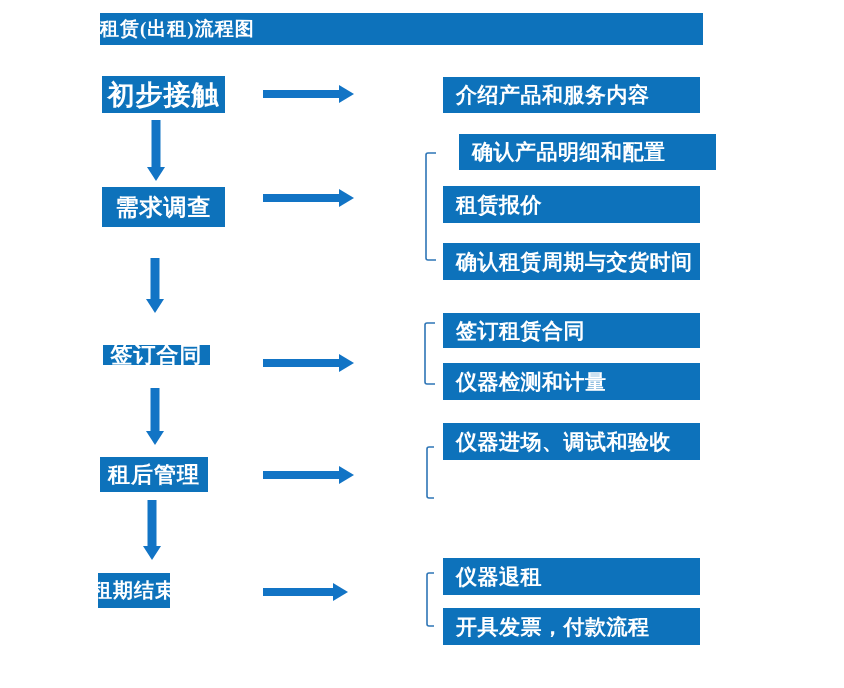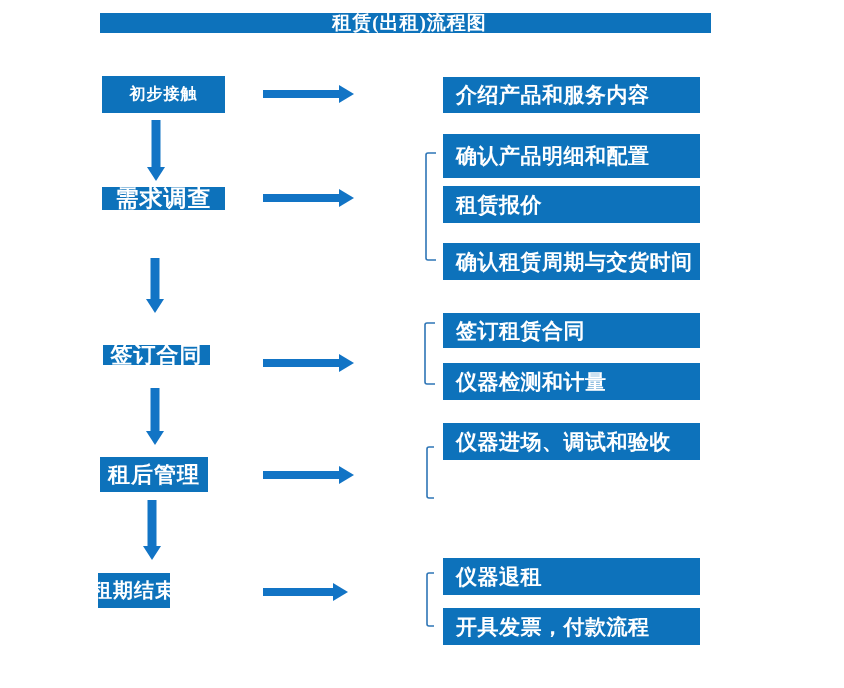--- a/index.html
+++ b/index.html
@@ -11,23 +11,23 @@
   html,body{margin:0;padding:0;background:#ffffff;}
   .canvas{
     position:relative;
     width:844px;height:688px;
     background:#ffffff;
     overflow:hidden;
     font-family:"Liberation Serif","DejaVu Serif",serif;
   }
   .overlay{position:absolute;left:0;top:0;pointer-events:none;}
   .title-bar{
-    position:absolute;left:100px;top:13px;width:603px;height:20px;
+    position:absolute;left:100px;top:13px;width:603px;height:32px;
     background:var(--box-blue);
-    display:flex;align-items:center;justify-content:center;padding-left:8px;
+    display:flex;align-items:center;
   }
   .title-bar span{
     color:var(--text-white);font-size:19px;font-weight:bold;letter-spacing:1px;
   }
   .box{
     position:absolute;
     background:var(--box-blue);
     color:var(--text-white);
     font-weight:bold;
     display:flex;align-items:center;
@@ -85,29 +85,29 @@
     <path d="M436,153 L428,153 Q426,153 426,155 L426,258 Q426,260 428,260 L436,260" fill="none" stroke="var(--bracket-blue)" stroke-width="1.6"></path>
     <path d="M435,323 L427,323 Q425,323 425,325 L425,382 Q425,384 427,384 L435,384" fill="none" stroke="var(--bracket-blue)" stroke-width="1.6"></path>
     <path d="M434,447 L429,447 Q427,447 427,449 L427,496 Q427,498 429,498 L434,498" fill="none" stroke="var(--bracket-blue)" stroke-width="1.6"></path>
     <path d="M434,573 L429,573 Q427,573 427,575 L427,624 Q427,626 429,626 L434,626" fill="none" stroke="var(--bracket-blue)" stroke-width="1.6"></path>
   </svg>
 
   <div class="title-bar">
     <span>租赁(出租)流程图</span>
   </div>
 
-  <div class="box lbox" style="left:102px;top:76px;width:123px;height:37px;font-size:16px;">初步接触</div>
-  <div class="box lbox" style="left:102px;top:187px;width:123px;height:23px;font-size:23px;">需求调查</div>
+  <div class="box lbox" style="left:102px;top:76px;width:123px;height:37px;font-size:27px;">初步接触</div>
+  <div class="box lbox" style="left:102px;top:187px;width:123px;height:40px;font-size:23px;">需求调查</div>
   <div class="box lbox" style="left:103px;top:345px;width:107px;height:20px;font-size:22px;">签订合同</div>
   <div class="box lbox" style="left:100px;top:457px;width:108px;height:35px;font-size:22px;">租后管理</div>
   <div class="box lbox" style="left:98px;top:573px;width:72px;height:35px;font-size:20px;">租期结束</div>
 
   <div class="box rbox" style="top:77px;height:36px;text-align:right;">介绍产品和服务内容</div>
 
-  <div class="box rbox" style="top:134px;height:44px;">确认产品明细和配置</div>
+  <div class="box rbox" style="top:134px;height:36px;margin-left:16px;">确认产品明细和配置</div>
   <div class="box rbox" style="top:186px;height:37px;">租赁报价</div>
   <div class="box rbox" style="top:243px;height:37px;">确认租赁周期与交货时间</div>
 
   <div class="box rbox" style="top:313px;height:35px;">签订租赁合同</div>
   <div class="box rbox" style="top:363px;height:37px;">仪器检测和计量</div>
 
   <div class="box rbox" style="top:423px;height:37px;">仪器进场、调试和验收</div>
 
   <div class="box rbox" style="top:558px;height:37px;">仪器退租</div>
   <div class="box rbox" style="top:608px;height:37px;">开具发票，付款流程</div>

